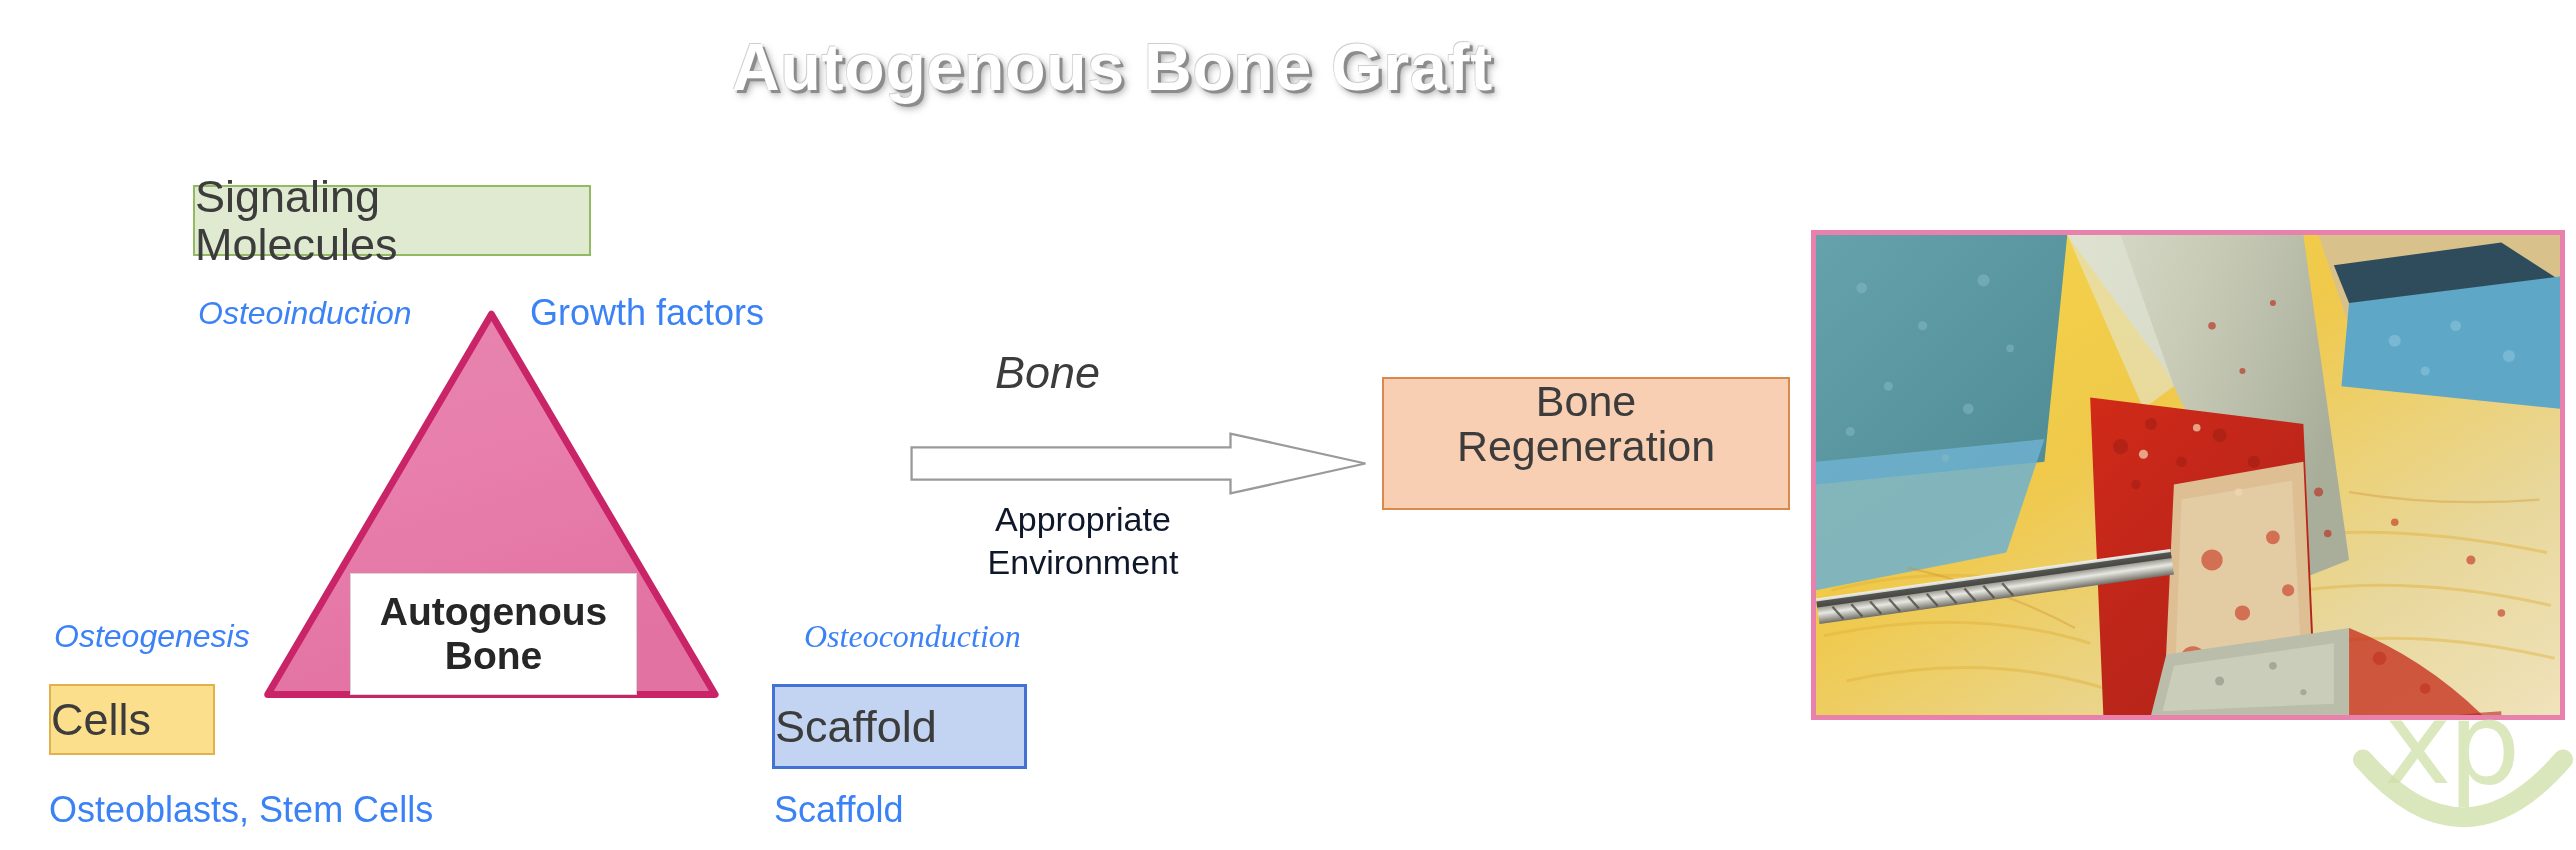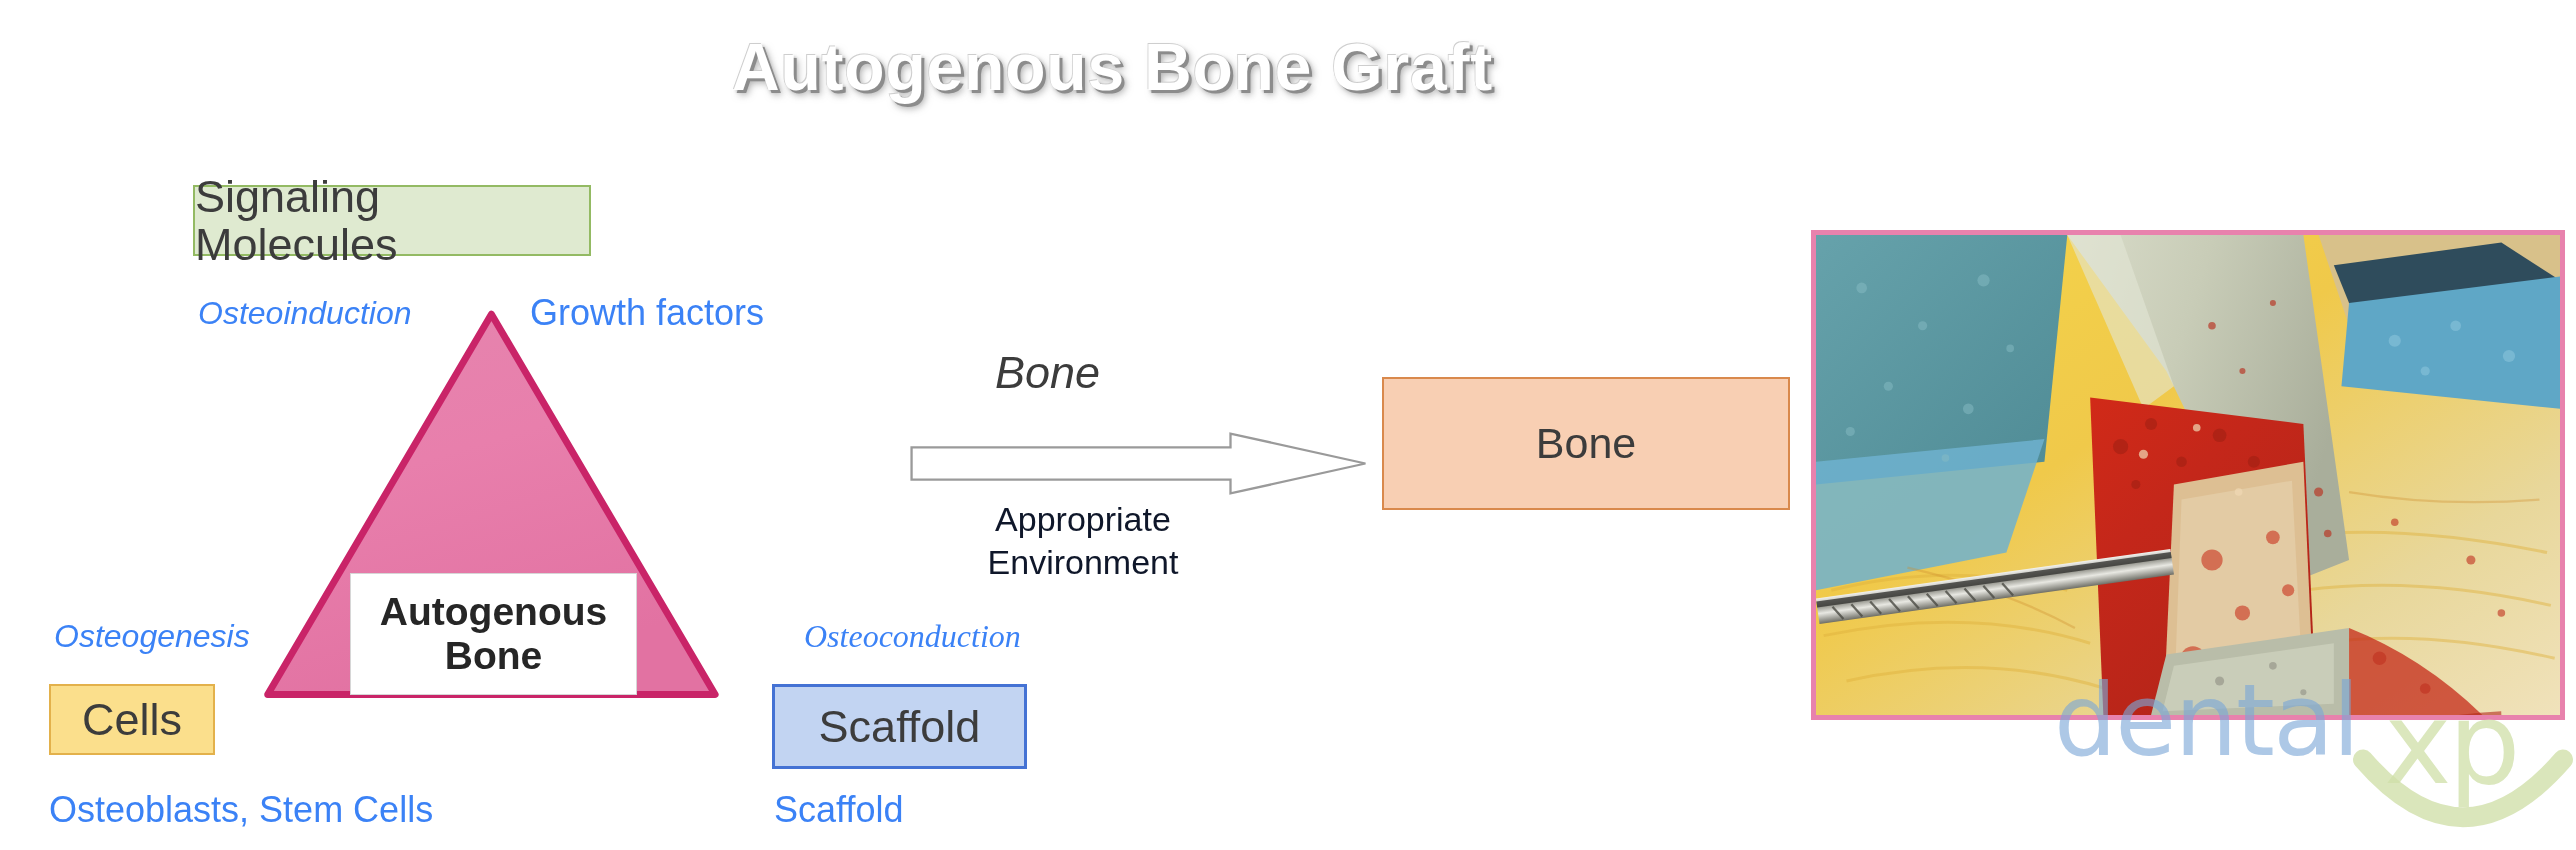--- a/index.html
+++ b/index.html
@@ -34,21 +34,21 @@
        4.6px 4.6px 7.7px rgba(120,120,120,0.55);
     white-space: nowrap;
   }
 
   
   .label-box {
     position: absolute;
     box-sizing: border-box;
     display: flex;
     align-items: center;
-    justify-content: center;
+    justify-content: flex-start;
     font-size: 43px;
     color: #3c3c3c;
     line-height: 1.05;
   }
 
   #signaling-box {
     left: 193px; top: 185px;
     width: 398px; height: 71px;
     background: #dfead0;
     border: 2.3px solid #93ba63;
@@ -240,20 +240,21 @@
   <polygon points="4,24 420,24 420,6 596,45 420,84 420,66 4,66" fill="#ffffff" stroke="#9a9a9a" stroke-width="3" stroke-linejoin="miter"></polygon>
 </svg>
 
 <div id="environment-label">
   <span class="line">Appropriate</span>
   <span class="line">Environment</span>
 </div>
 
 <div class="label-box" id="bone-regen-box">
   <span class="line">Bone</span>
+  <span class="line">Regeneration</span>
 </div>
 
 <div id="surgical-photo">
   <svg viewBox="0 0 977 635" preserveAspectRatio="none">
     <defs>
       <linearGradient id="fatGrad" x1="0" y1="0" x2="1" y2="1">
         <stop offset="0%" stop-color="#f5d64a"></stop>
         <stop offset="40%" stop-color="#f0c94a"></stop>
         <stop offset="75%" stop-color="#e8d79a"></stop>
         <stop offset="100%" stop-color="#f0e2bb"></stop>
@@ -389,19 +390,18 @@
       <circle cx="740" cy="560" r="9"></circle>
         <circle cx="800" cy="600" r="7"></circle>
       <circle cx="860" cy="430" r="6"></circle>
         <circle cx="900" cy="500" r="5"></circle>
       <circle cx="760" cy="380" r="5"></circle>
     </g>
   </svg>
 </div>
 
 <div id="watermark">
-  <span class="wm-dental">dental</span>
   <span class="wm-xp">xp</span>
   <svg class="wm-smile" width="232" height="100" viewBox="0 0 300 130">
     <path d="M20 15 Q 150 165 280 15" stroke="#cfdfa8" stroke-width="26" fill="none" stroke-linecap="round" opacity="0.78"></path>
   </svg>
 </div>
 
 
 </body></html>

